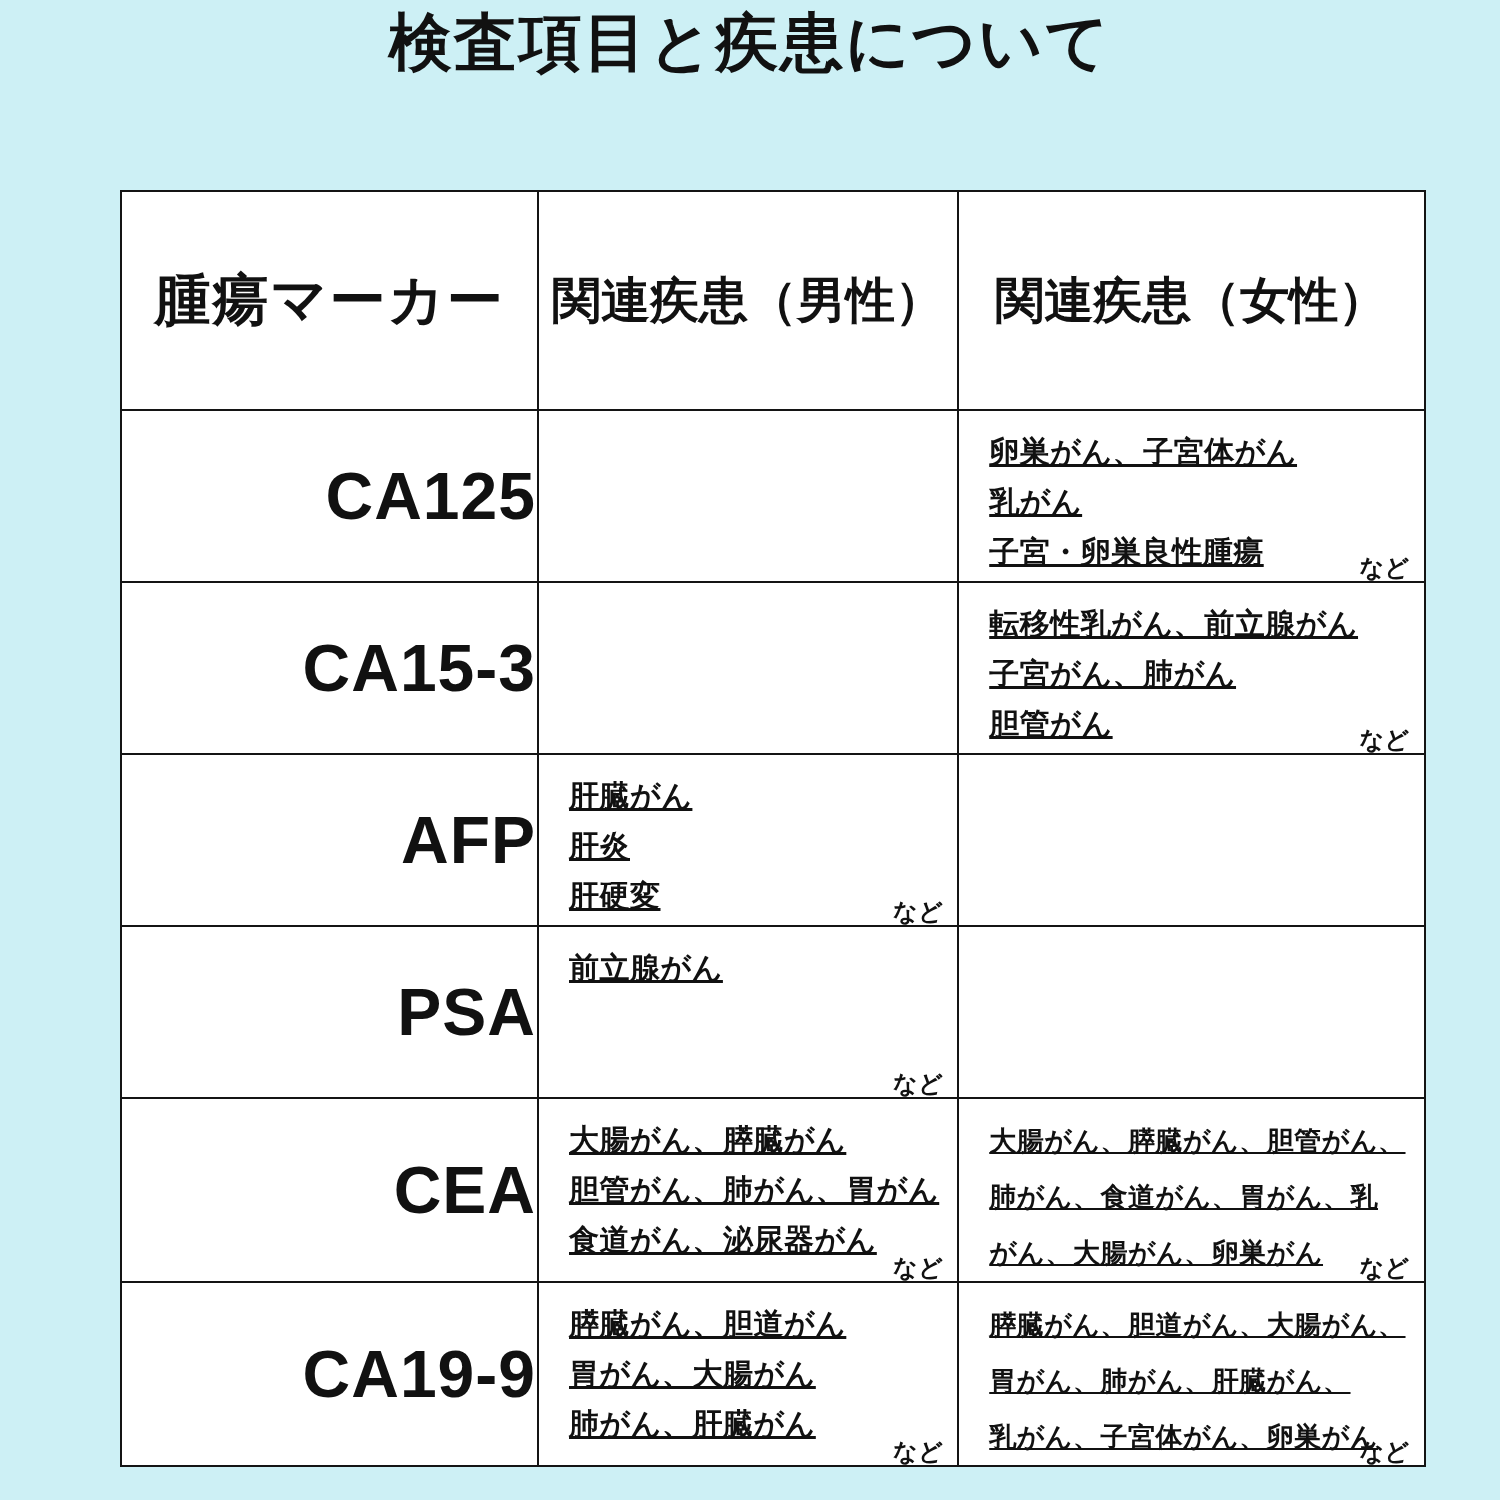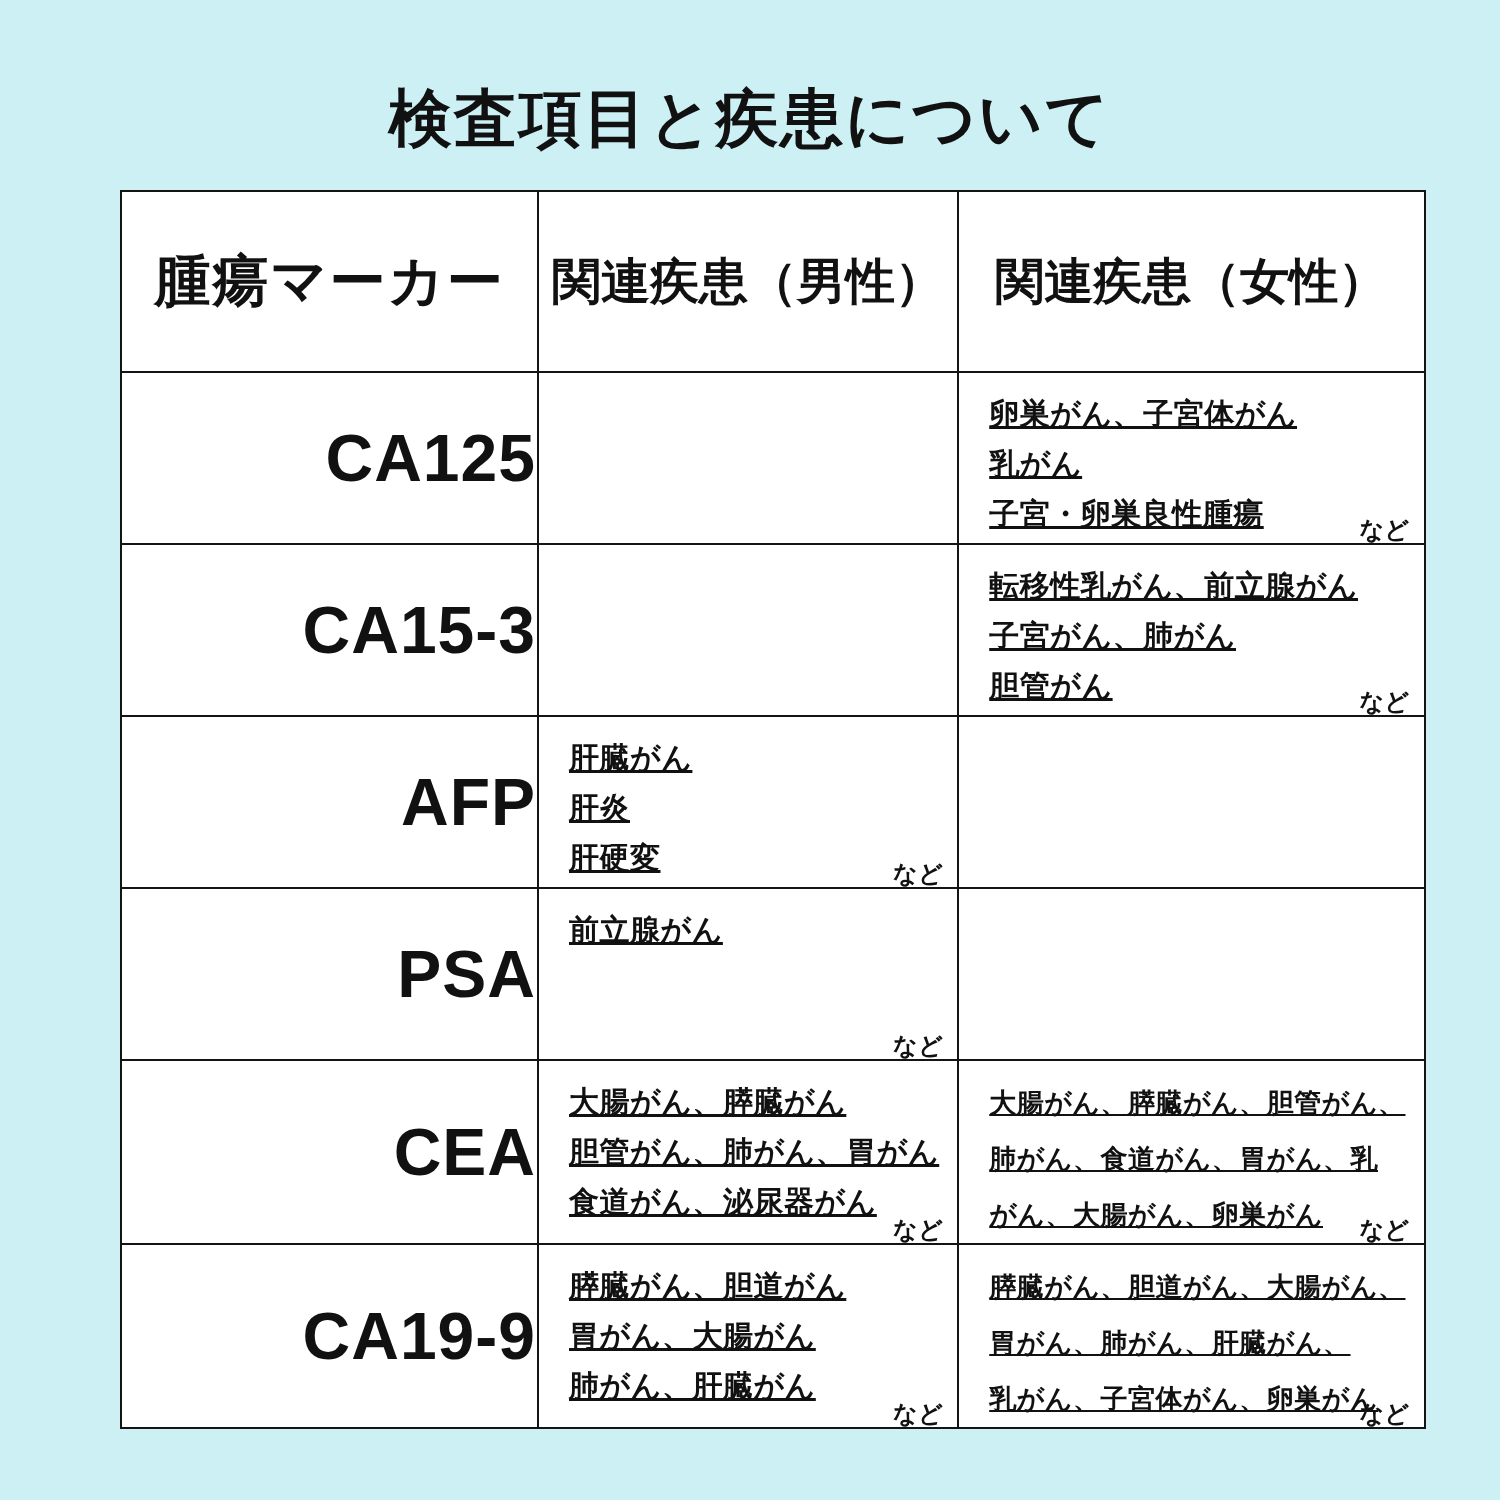--- a/index.html
+++ b/index.html
@@ -14,21 +14,20 @@
     color: #111111;
     overflow: hidden;
   }
   .page {
     width: 1500px;
     height: 1500px;
     position: relative;
   }
   .page-title {
     margin: 0;
-    padding-top: 76px;
     text-align: center;
     font-size: 63px;
     font-weight: 900;
     letter-spacing: 2px;
     color: #111111;
   }
   table.marker-table {
     position: absolute;
     left: 120px;
     top: 190px;
@@ -38,21 +37,21 @@
   }
   table.marker-table col.c1 { width: 417px; }
   table.marker-table col.c2 { width: 414px; }
   table.marker-table col.c3 { width: 415px; }
   table.marker-table th,
   table.marker-table td {
     border: 2px solid #141414;
     background: #ffffff;
     box-sizing: border-box;
   }
-  tr.header-row { height: 181px; }
+  tr.header-row { height: 219px; }
   tr.data-row   { height: 172px; }
   tr.data-row-last { height: 180px; }
   th.col-header {
     font-size: 49px;
     font-weight: 800;
     text-align: center;
     vertical-align: middle;
     letter-spacing: 0px;
     padding: 0 4px;
   }

